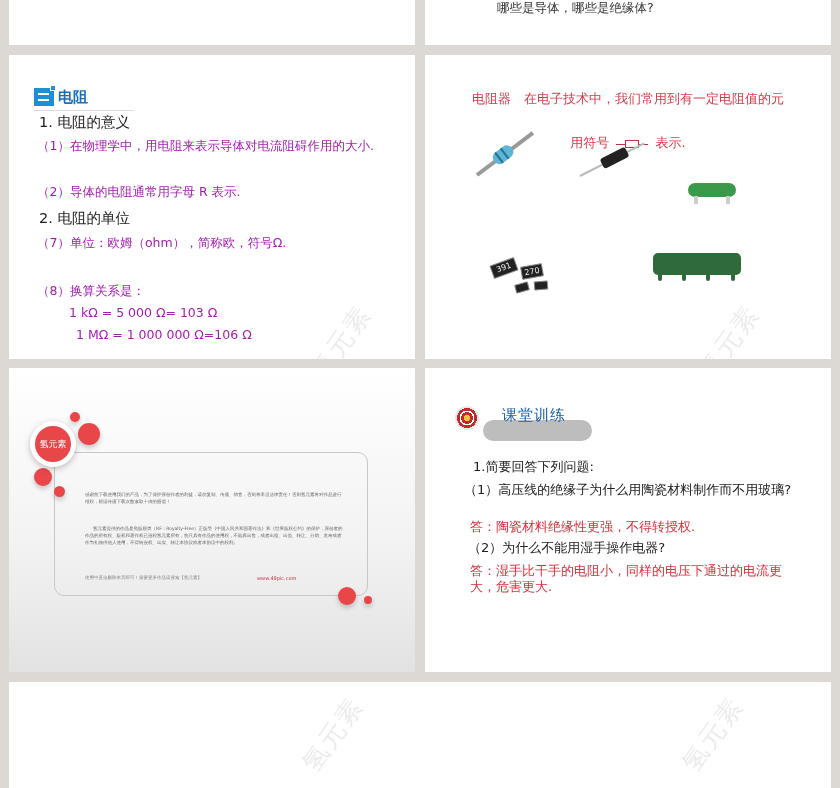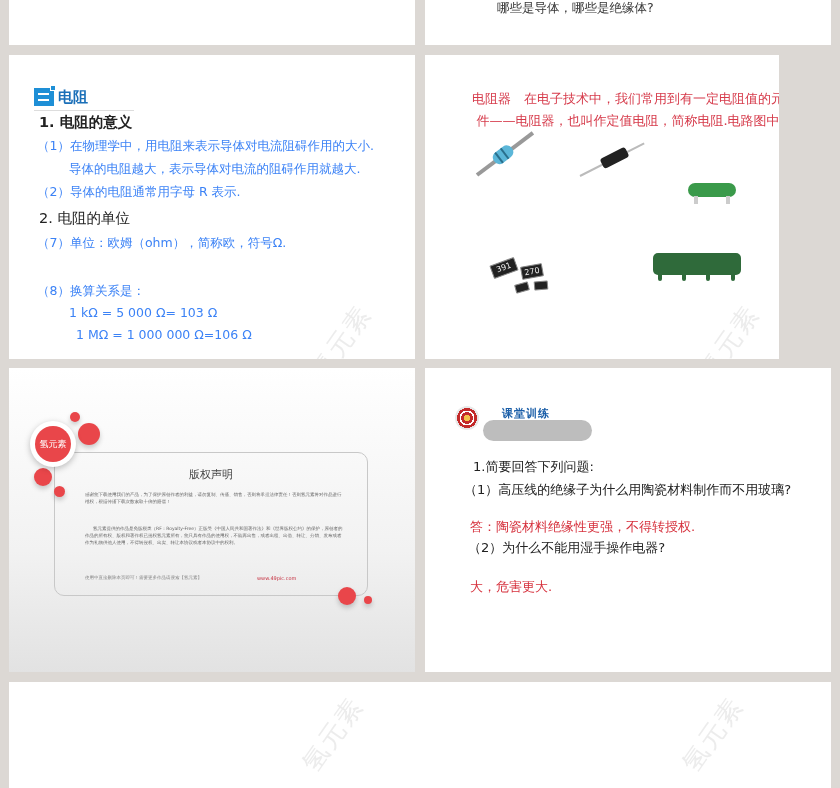--- a/index.html
+++ b/index.html
@@ -16,24 +16,24 @@
   
   #s3 { left: 9px; top: 55px; width: 406px; height: 304px; }
   .sec-title { position: absolute; left: 25px; top: 32px; height: 20px; display: flex; align-items: center; }
   .sec-icon { width: 20px; height: 18px; background: #1e8fd6; position: relative; margin-right: 4px; }
   .sec-icon::before { content: ""; position: absolute; left: 4px; top: 5px; width: 11px; height: 2px; background: #fff; }
   .sec-icon::after { content: ""; position: absolute; left: 4px; top: 11px; width: 11px; height: 2px; background: #fff; }
   .sec-icon .corner { position: absolute; right: -2px; top: -3px; width: 6px; height: 6px; background: #1e8fd6; border: 1px solid #fff; }
   .sec-title .t { color: #1a6fb8; font-weight: bold; font-size: 15px; }
   .sec-underline { position: absolute; left: 25px; top: 55px; width: 100px; height: 1px; background: #ddd; }
   .h2 { position: absolute; left: 30px; font-size: 14.5px; color: #222; }
-  .p { position: absolute; font-size: 12.5px; color: #3b82f6; white-space: nowrap; }
+  .p { position: absolute; font-size: 12.5px; color: #a21caf; white-space: nowrap; }
 
   
-  #s4 { left: 425px; top: 55px; width: 354px; height: 304px; }
+  #s4 { left: 425px; top: 55px; width: 406px; height: 304px; }
   .red-text { position: absolute; left: 0; width: 406px; text-align: center; color: #d63a4a; font-size: 13px; font-family: "DejaVu Serif", serif; white-space: nowrap; }
   .res-sym { display: inline-block; vertical-align: middle; width: 32px; height: 8px; position: relative; margin: 0 3px; }
   .res-sym::before { content: ""; position: absolute; left: 0; right: 0; top: 4px; height: 1.5px; background: #c63040; }
   .res-sym span { position: absolute; left: 9px; top: 0; width: 14px; height: 8px; background: #fff; border: 1.5px solid #c63040; }
 
   .comp { position: absolute; }
   
   .axial-blue { left: 52px; top: 118px; width: 70px; height: 4px; background: #999; transform: rotate(-37deg); transform-origin: left center; }
   .axial-blue i { position: absolute; left: 22px; top: -5px; width: 22px; height: 13px; background: #5bb6d8; border-radius: 6px; }
   .axial-blue i::before { content:""; position:absolute; left:5px; top:0; width:2px; height:13px; background:#2a6f8c; }
@@ -58,21 +58,21 @@
   .cr-foot { position: absolute; left: 30px; top: 122px; font-size: 4.5px; color: #888; }
   .cr-url { position: absolute; left: 202px; top: 122px; font-size: 5px; color: #c63040; }
   .dot { position: absolute; border-radius: 50%; background: #e9464a; box-shadow: 0 3px 5px rgba(0,0,0,0.2); }
   .logo-ring { position: absolute; left: 21px; top: 53px; width: 46px; height: 46px; border-radius: 50%; background: #fff; box-shadow: 0 2px 6px rgba(0,0,0,0.25); }
   .logo-ring .inner { position: absolute; left: 5px; top: 5px; width: 36px; height: 36px; border-radius: 50%; background: #e9464a; color: #fff; font-size: 9px; text-align: center; line-height: 36px; }
 
   
   #s6 { left: 425px; top: 368px; width: 406px; height: 304px; }
   .target { position: absolute; left: 30px; top: 38px; width: 24px; height: 24px; border-radius: 50%; background: radial-gradient(circle, #f4c34a 0 3px, #c32a2a 3px 6px, #fff 6px 7.5px, #c32a2a 7.5px 10px, #e8e8e8 10px 12px); }
   .pill { position: absolute; left: 58px; top: 52px; width: 109px; height: 21px; background: #bdbdbd; border-radius: 11px; }
-  .ex-title { position: absolute; left: 77px; top: 38px; font-size: 11px; font-weight: bold; color: #1a5ea8; letter-spacing: 1px; }
+  .ex-title { position: absolute; left: 77px; top: 38px; font-size: 15px; font-weight: normal; color: #1a5ea8; letter-spacing: 1px; }
   .q-text { position: absolute; font-size: 13px; color: #222; white-space: nowrap; }
   .a-text { position: absolute; font-size: 13px; color: #d6303c; white-space: nowrap; }
 
   
   #s7 { left: 9px; top: 682px; width: 822px; height: 106px; }
 </style>
 </head>
 <body>
 
 <div class="slide" id="s1"></div>
@@ -81,35 +81,38 @@
 </div>
 
 <div class="slide" id="s3">
   <div class="sec-title">
     <div class="sec-icon">
         <span class="corner"></span>
       </div>
     <span class="t">电阻</span>
   </div>
   <div class="sec-underline"></div>
-  <div class="h2" style="top:58px;font-weight:bold;">1. 电阻的意义</div>
+  <div class="h2" style="top:58px;">1. 电阻的意义</div>
   <div class="p" style="left:28px; top:83px;">（1）在物理学中，用电阻来表示导体对电流阻碍作用的大小.</div>
-  <div class="p" style="left:60px; top:106px;">导体的电阻越大，表示导体对电流的阻碍作用就越大.</div>
   <div class="p" style="left:28px; top:129px;">（2）导体的电阻通常用字母 R 表示.</div>
   <div class="h2" style="top:154px;">2. 电阻的单位</div>
   <div class="p" style="left:28px; top:180px;">（7）单位：欧姆（ohm），简称欧，符号Ω.</div>
   <div class="p" style="left:28px; top:228px;">（8）换算关系是：</div>
   <div class="p" style="left:60px; top:250px;">1 kΩ = 5 000 Ω= 103 Ω</div>
   <div class="p" style="left:67px; top:272px;">1 MΩ = 1 000 000 Ω=106 Ω</div>
   <div class="wm" style="left:290px; top:270px;">氢元素</div>
 </div>
 
 <div class="slide" id="s4">
   <div class="red-text" style="top:35px;">电阻器　在电子技术中，我们常用到有一定电阻值的元</div>
-  <div class="red-text" style="top:57px;">件——电阻器，也叫作定值电阻，简称电阻.电路图中</div>
+  <div class="red-text" style="top:79px;">
+    <span>用符号</span>
+    <span class="res-sym"><span></span></span>
+    <span>表示.</span>
+  </div>
 
   <div class="comp axial-blue">
       <i></i>
     </div>
   <div class="comp axial-black">
       <i></i>
     </div>
   <div class="comp green-small">
     <i style="left:6px;"></i>
       <i style="left:38px;"></i>
@@ -124,21 +127,20 @@
     <i style="left:5px;"></i>
       <i style="left:29px;"></i>
       <i style="left:53px;"></i>
       <i style="left:78px;"></i>
   </div>
   <div class="wm" style="left:262px; top:270px;">氢元素</div>
 </div>
 
 <div class="slide" id="s5">
   <div class="cr-box">
-    <div class="cr-title">版权声明</div>
     <div class="cr-p" style="top:38px;">感谢您下载使用我们的产品，为了保护原创作者的利益，请勿复制、传播、销售，否则将承担法律责任！否则氢元素将对作品进行维权，根据传播下载次数索取十倍的赔偿！</div>
     <div class="cr-p" style="top:72px; text-indent:8px;">氢元素提供的作品是免版税类（RF：Royalty-Free）正版受《中国人民共和国著作法》和《世界版权公约》的保护，原创者的作品的所有权、版权和著作权已授权氢元素所有，您只具有作品的使用权，不能再出售，或者出租、出借、转让、分销、发布或者作为礼物供他人使用，不得转授权、出卖、转让本协议或者本协议中的权利。</div>
     <div class="cr-foot">使用中直接删除本页即可！需要更多作品请搜索【氢元素】</div>
     <div class="cr-url">www.49pic.com</div>
   </div>
   <div class="dot" style="left:69px; top:55px; width:22px; height:22px;"></div>
   <div class="dot" style="left:61px; top:44px; width:10px; height:10px;"></div>
   <div class="dot" style="left:25px; top:100px; width:18px; height:18px;"></div>
   <div class="dot" style="left:45px; top:118px; width:11px; height:11px;"></div>
   <div class="logo-ring">
@@ -149,19 +151,20 @@
 </div>
 
 <div class="slide" id="s6">
   <div class="pill"></div>
   <div class="target"></div>
   <div class="ex-title">课堂训练</div>
   <div class="q-text" style="left:48px; top:90px;">1.简要回答下列问题:</div>
   <div class="q-text" style="left:39px; top:113px;">（1）高压线的绝缘子为什么用陶瓷材料制作而不用玻璃?</div>
   <div class="a-text" style="left:45px; top:150px;">答：陶瓷材料绝缘性更强，不得转授权.</div>
   <div class="q-text" style="left:43px; top:171px;">（2）为什么不能用湿手操作电器?</div>
+  <div class="a-text" style="left:45px; top:194px;">答：湿手比干手的电阻小，同样的电压下通过的电流更</div>
   <div class="a-text" style="left:45px; top:210px;">大，危害更大.</div>
 </div>
 
 <div class="slide" id="s7">
   <div class="wm" style="left:282px; top:35px;">氢元素</div>
   <div class="wm" style="left:662px; top:35px;">氢元素</div>
 </div>
 
 </body></html>

